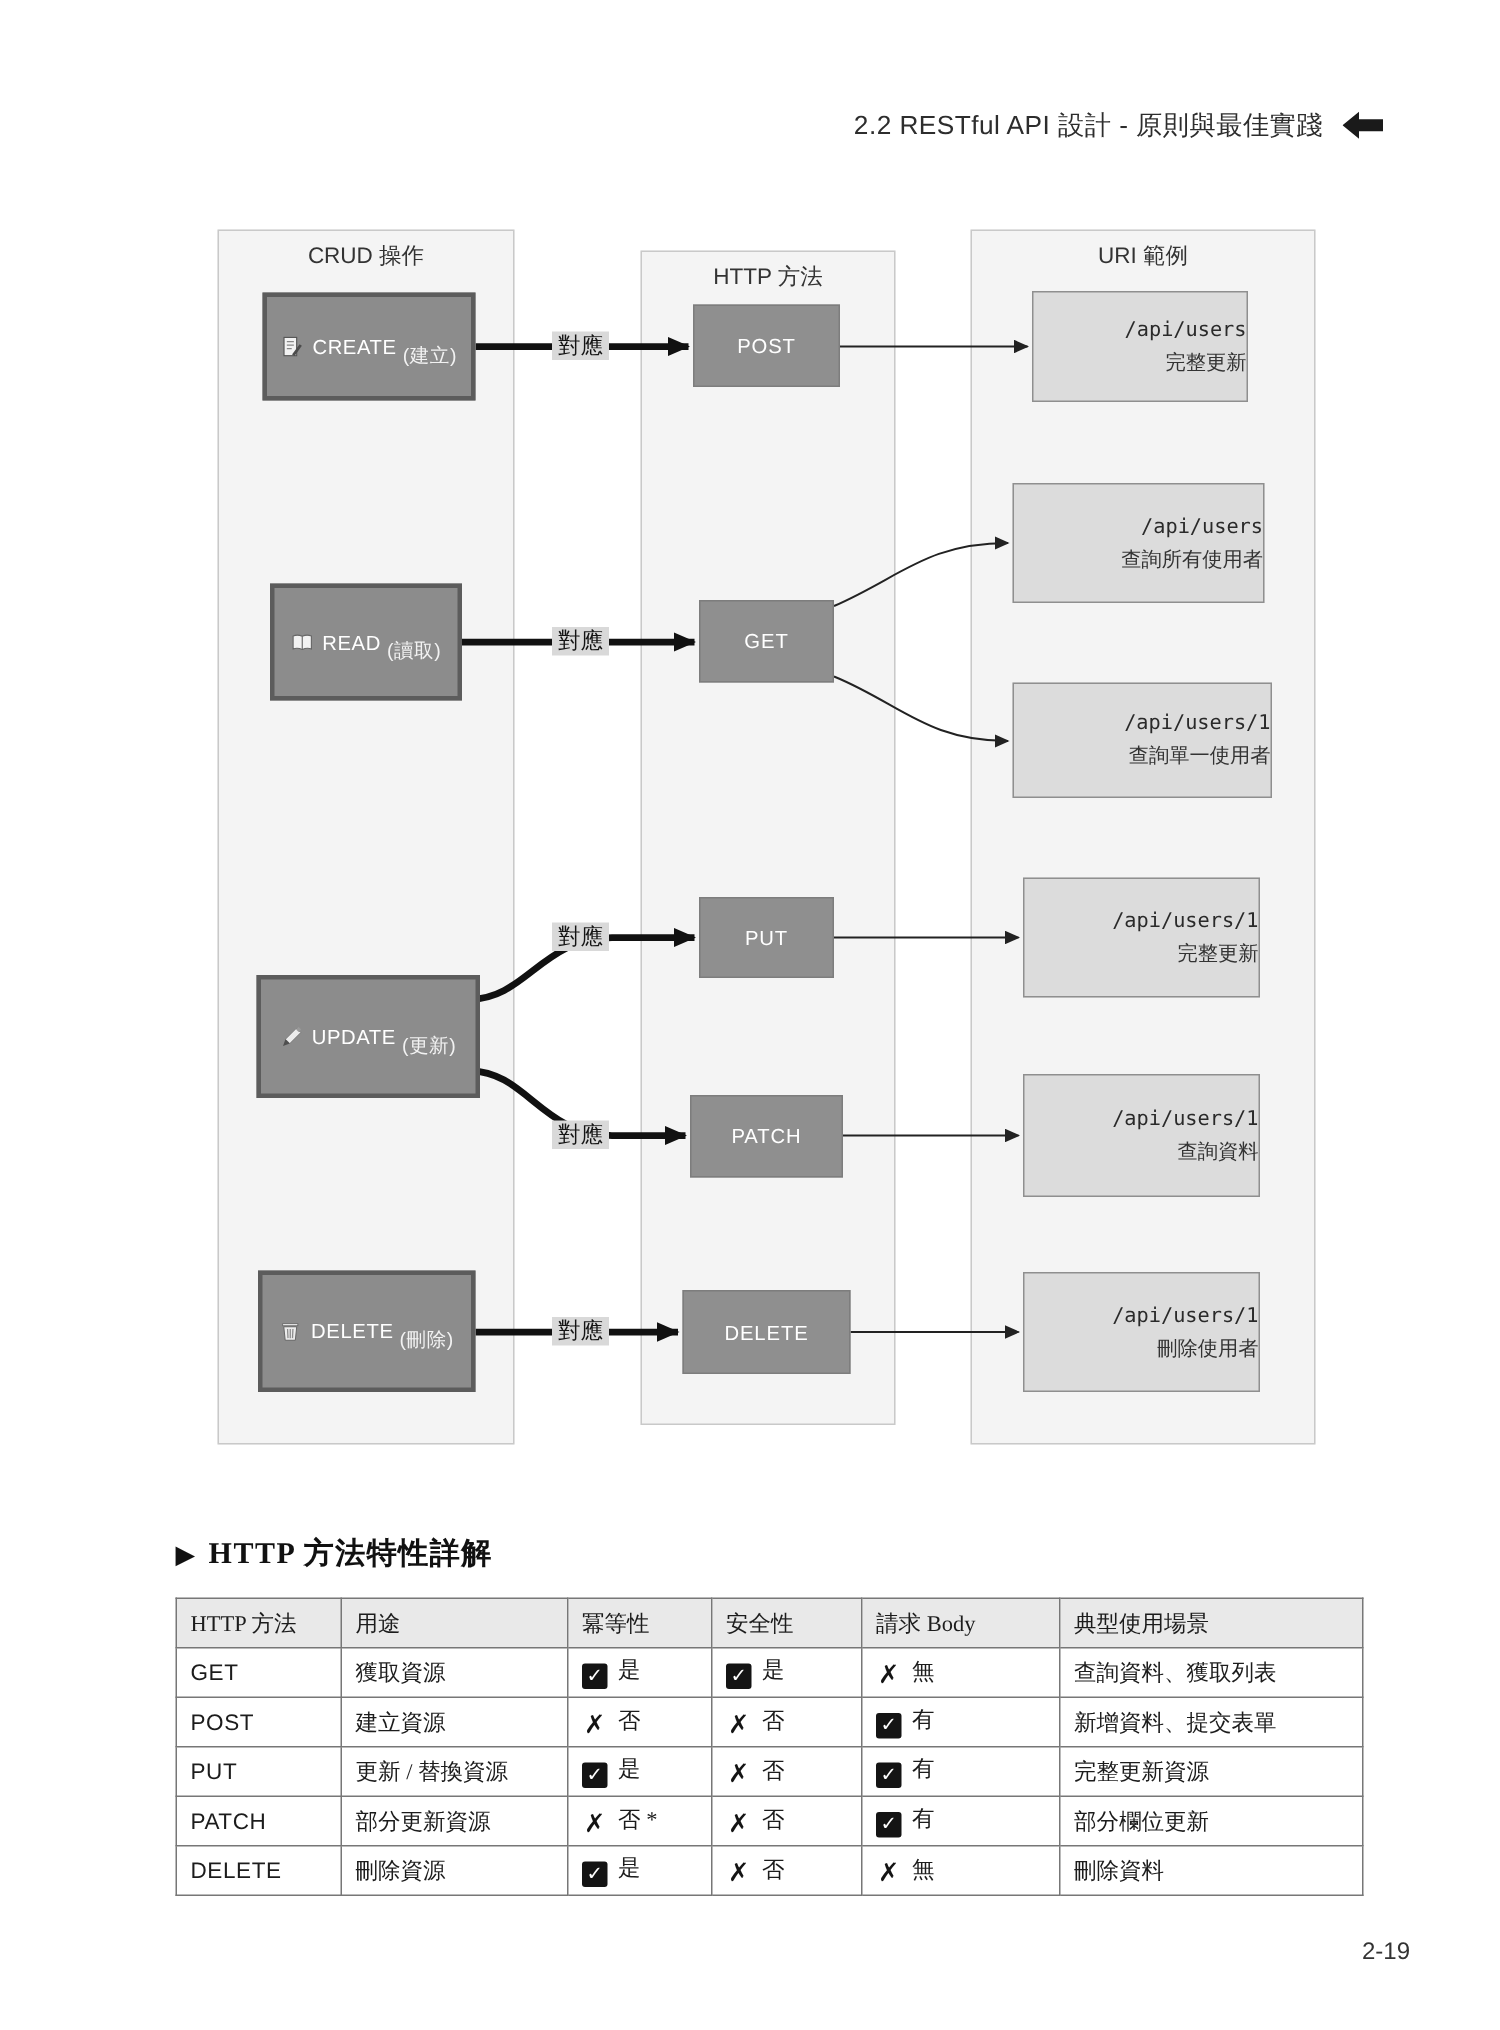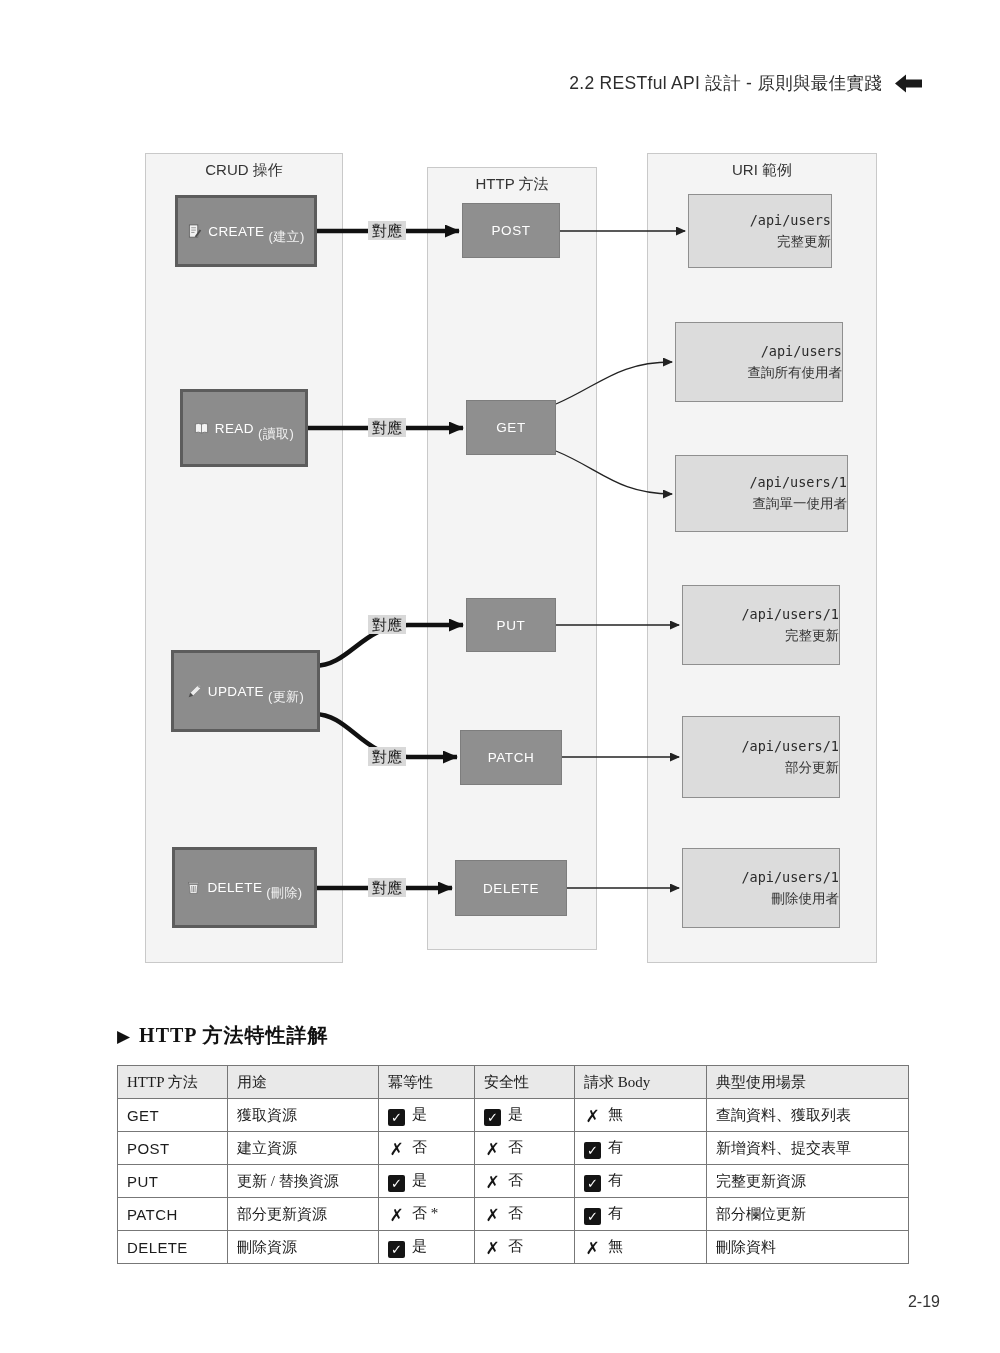--- a/index.html
+++ b/index.html
@@ -202,21 +202,21 @@
   <div class="uri-box" style="left:675px;top:455px;width:173px;height:77px;">
     <span class="uri-path">/api/users/1</span>
     <span class="uri-desc">查詢單一使用者</span>
   </div>
   <div class="uri-box" style="left:682px;top:585px;width:158px;height:80px;">
     <span class="uri-path">/api/users/1</span>
     <span class="uri-desc">完整更新</span>
   </div>
   <div class="uri-box" style="left:682px;top:716px;width:158px;height:82px;">
     <span class="uri-path">/api/users/1</span>
-    <span class="uri-desc">部分更新</span>
+    <span class="uri-desc">查詢資料</span>
   </div>
   <div class="uri-box" style="left:682px;top:848px;width:158px;height:80px;">
     <span class="uri-path">/api/users/1</span>
     <span class="uri-desc">刪除使用者</span>
   </div>
 
   <div class="section-heading">
     <span class="tri">▶</span><span>HTTP 方法特性詳解</span>
   </div>
 

